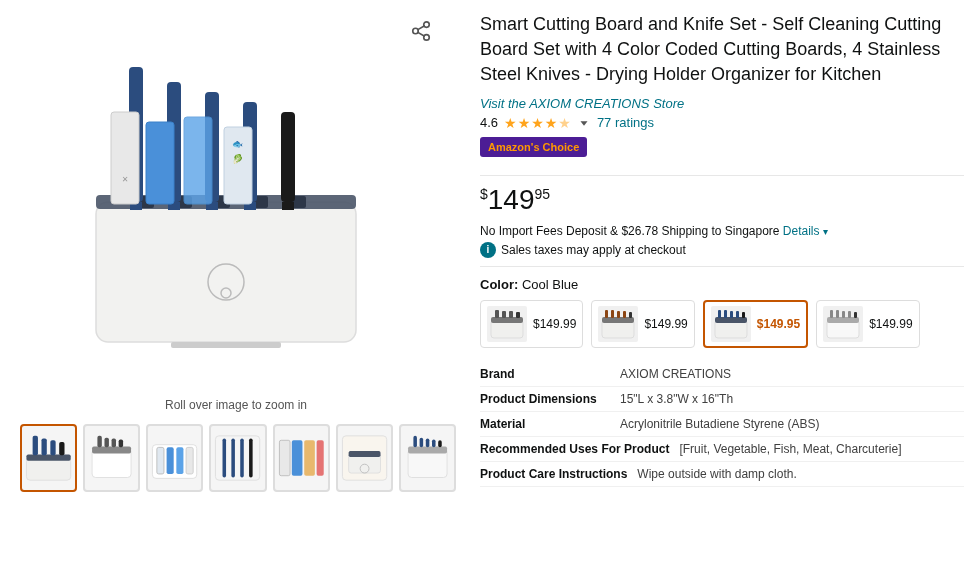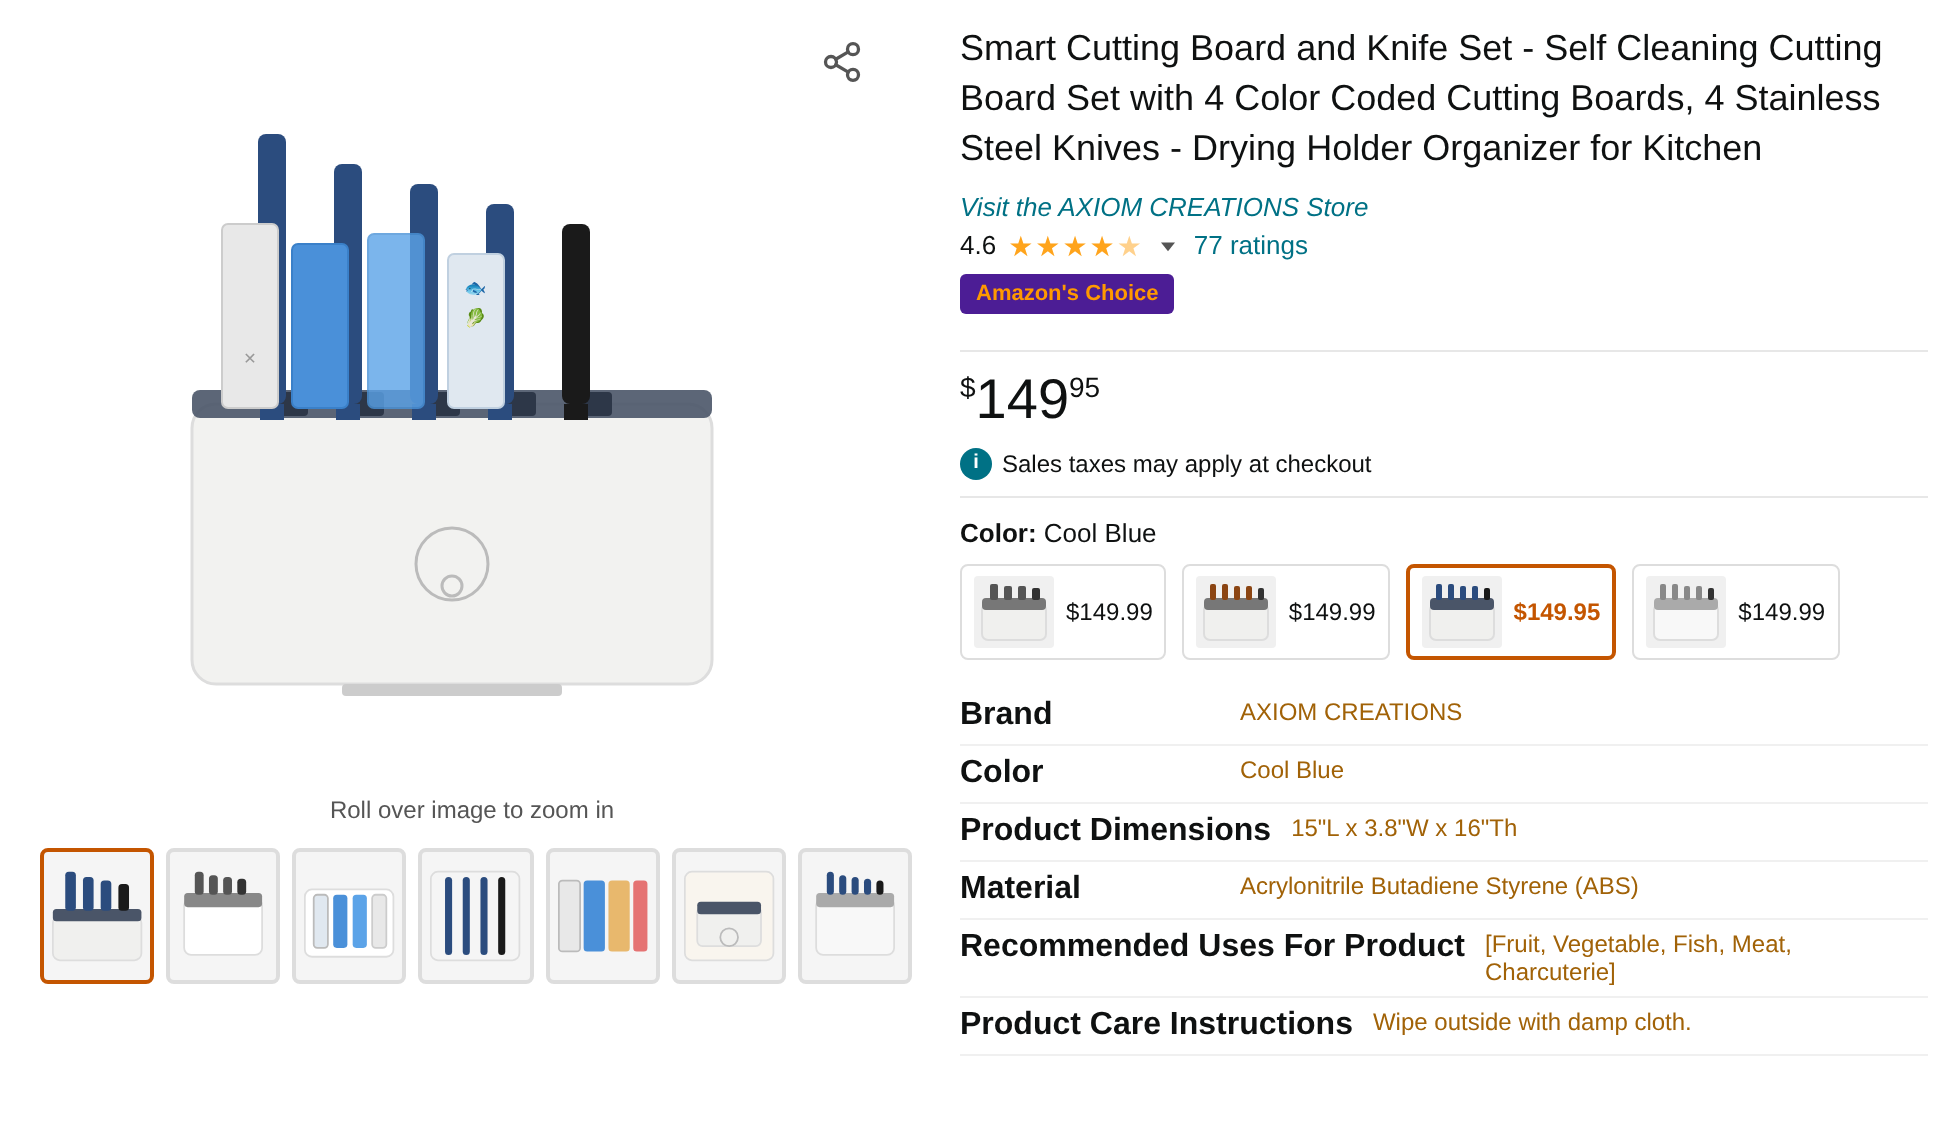--- a/index.html
+++ b/index.html
@@ -265,29 +265,29 @@
 
     .detail-row {
       display: flex;
       padding: 5px 0;
       border-bottom: 1px solid #f0f0f0;
       gap: 10px;
     }
 
     .detail-label {
       font-weight: 700;
-      font-size: 16px;
+      font-size: 12px;
       color: #0F1111;
       min-width: 130px;
       flex-shrink: 0;
     }
 
     .detail-value {
       font-size: 12px;
-      color: #a16207;
+      color: #404040;
       flex: 1;
     }
 
     .share-icon-btn {
       position: absolute;
       top: 4px;
       right: 20px;
       width: 30px;
       height: 30px;
       display: flex;
@@ -473,20 +473,25 @@
     </div>
 
     <hr class="divider">
 
     <div class="price-section">
       <span class="price-display">
         <sup>$</sup><span>149</span><span class="cents">95</span>
       </span>
     </div>
 
+    <div class="shipping-info">
+      <span>No Import Fees Deposit &amp; $26.78 Shipping to Singapore</span>
+      <a style="color:#007185; cursor:pointer;">Details</a>
+      <span style="color:#007185; cursor:pointer; font-size:10px;">▾</span>
+    </div>
 
     <div class="tax-info">
       <div class="info-icon">i</div>
       <span>Sales taxes may apply at checkout</span>
     </div>
 
     <hr class="divider">
 
     
     <div class="color-section">
@@ -557,24 +562,20 @@
       </div>
     </div>
 
     
     <div class="product-details-table">
       <div class="detail-row">
         <span class="detail-label">Brand</span>
         <span class="detail-value">AXIOM CREATIONS</span>
       </div>
       <div class="detail-row">
-        <span class="detail-label">Color</span>
-        <span class="detail-value">Cool Blue</span>
-      </div>
-      <div class="detail-row">
         <span class="detail-label">Product Dimensions</span>
         <span class="detail-value">15"L x 3.8"W x 16"Th</span>
       </div>
       <div class="detail-row">
         <span class="detail-label">Material</span>
         <span class="detail-value">Acrylonitrile Butadiene Styrene (ABS)</span>
       </div>
       <div class="detail-row">
         <span class="detail-label">Recommended Uses For Product</span>
         <span class="detail-value">[Fruit, Vegetable, Fish, Meat, Charcuterie]</span>

